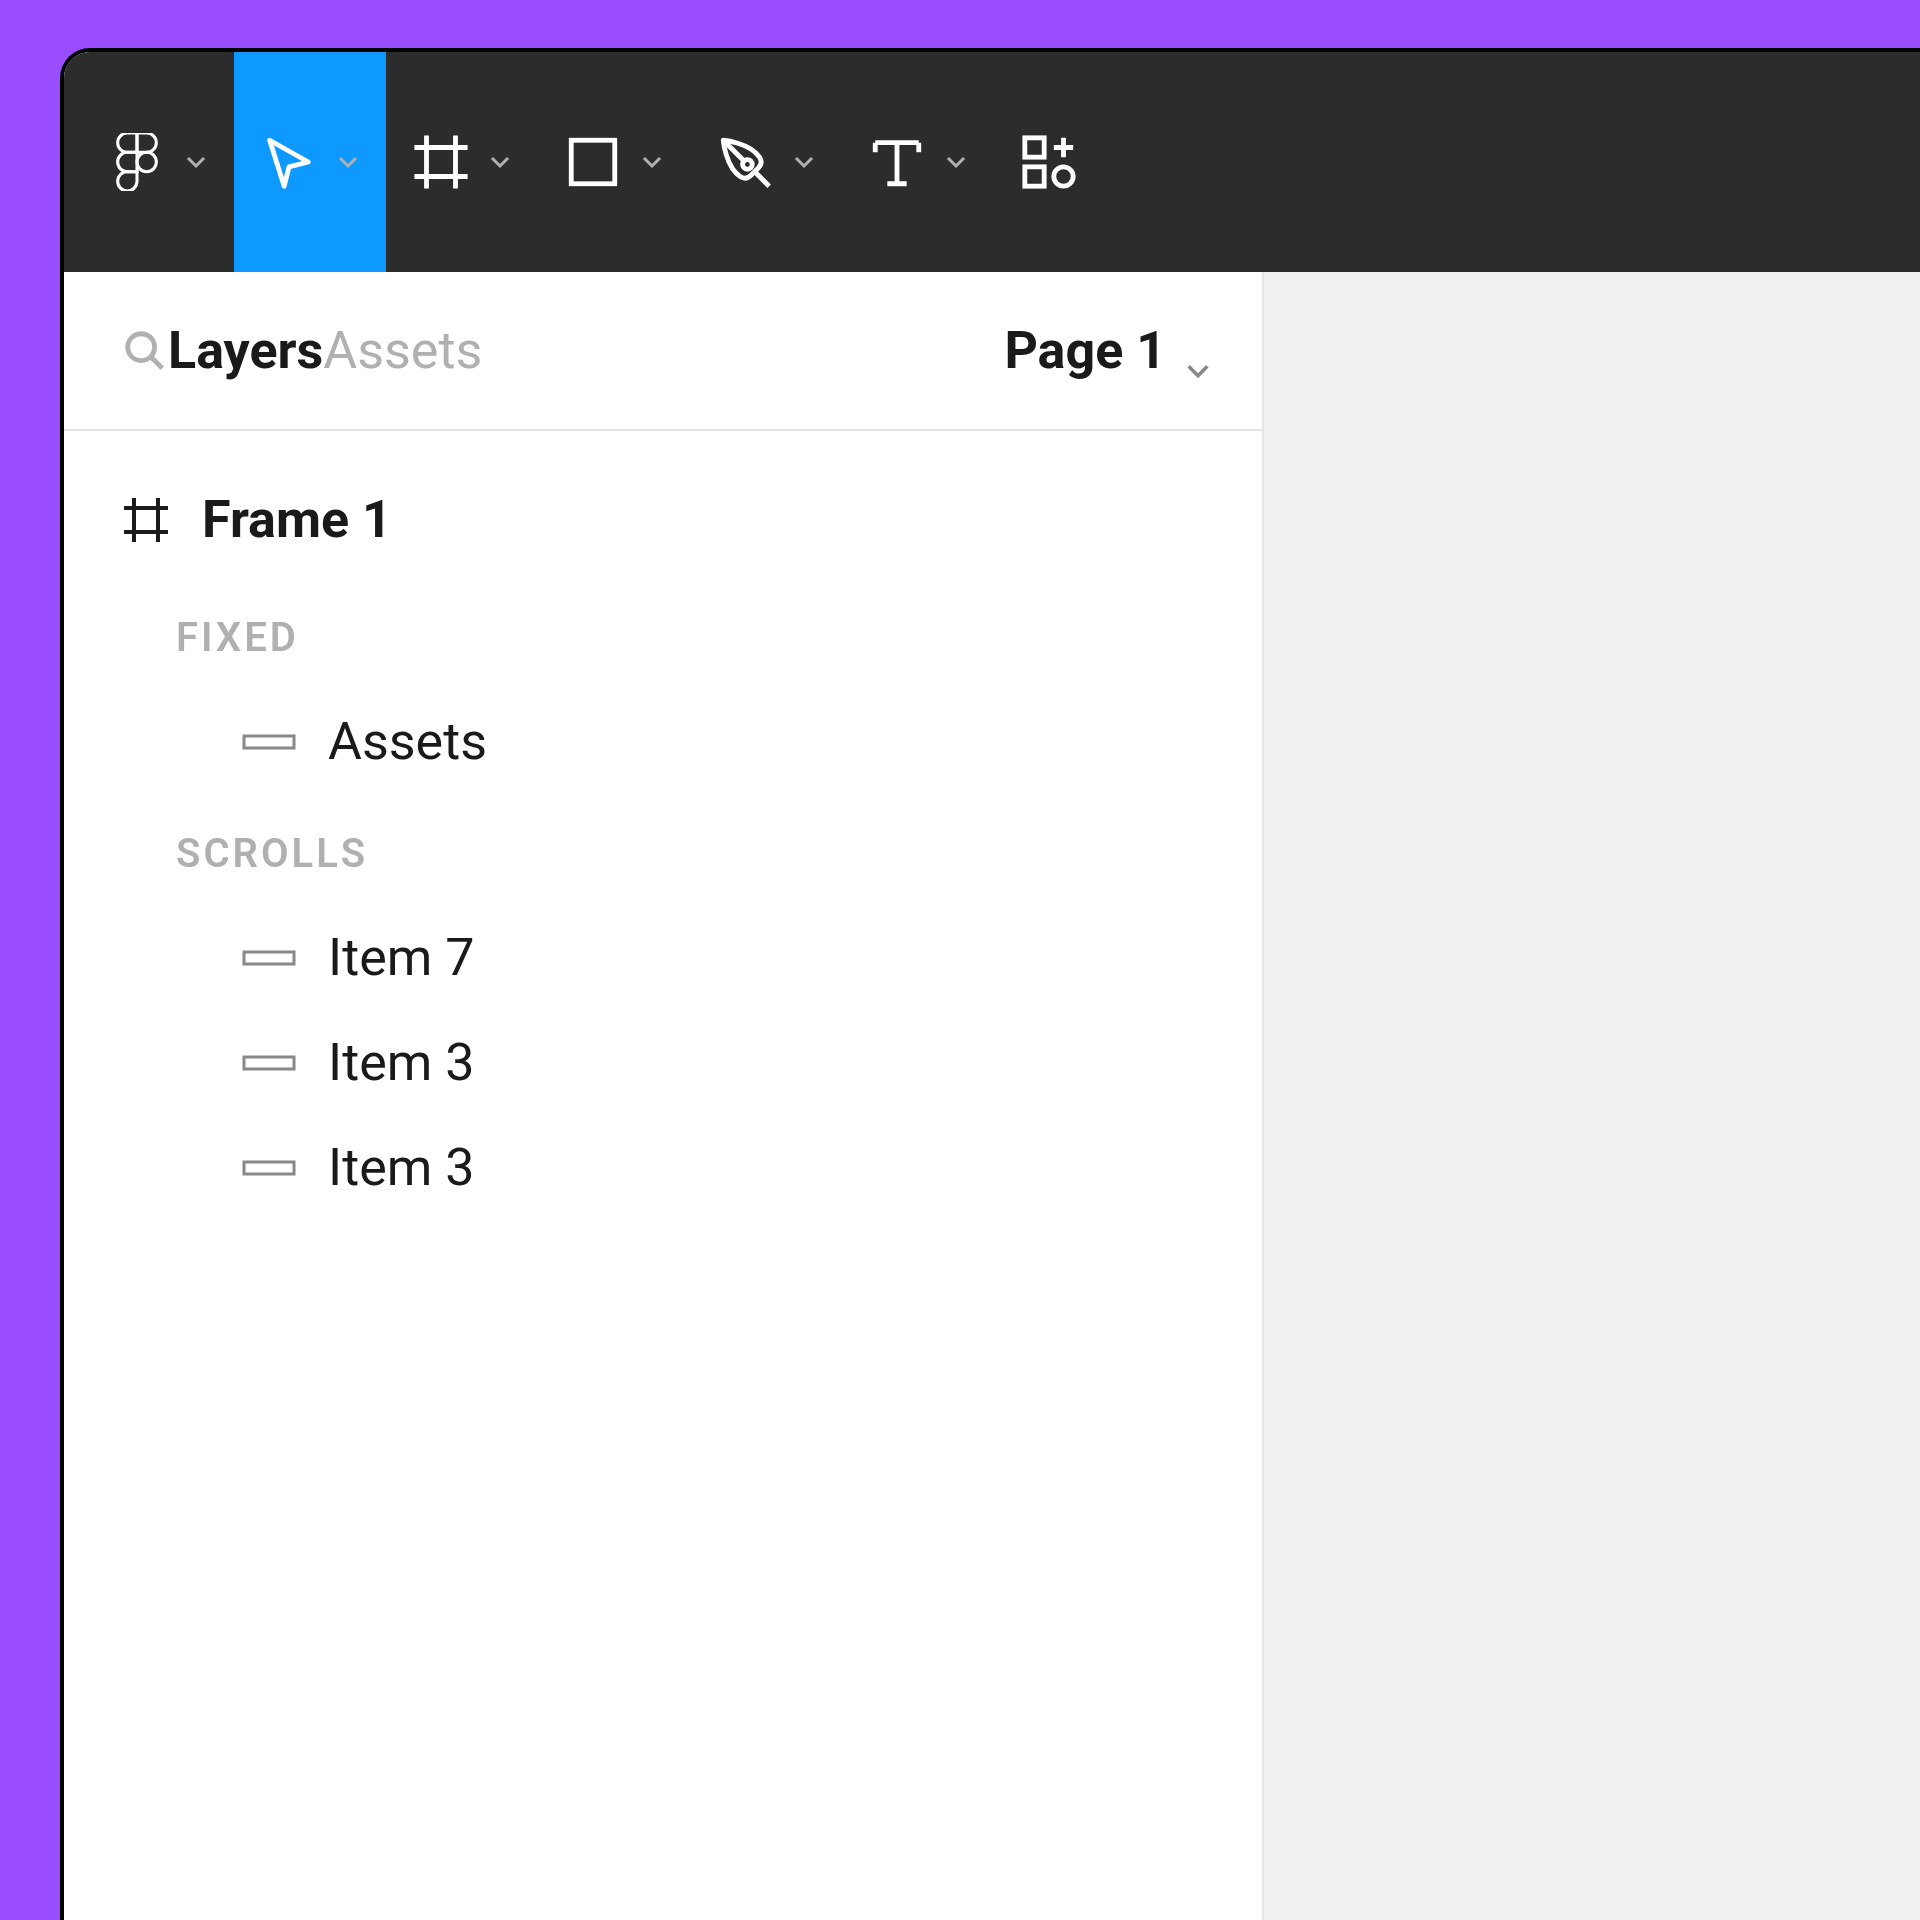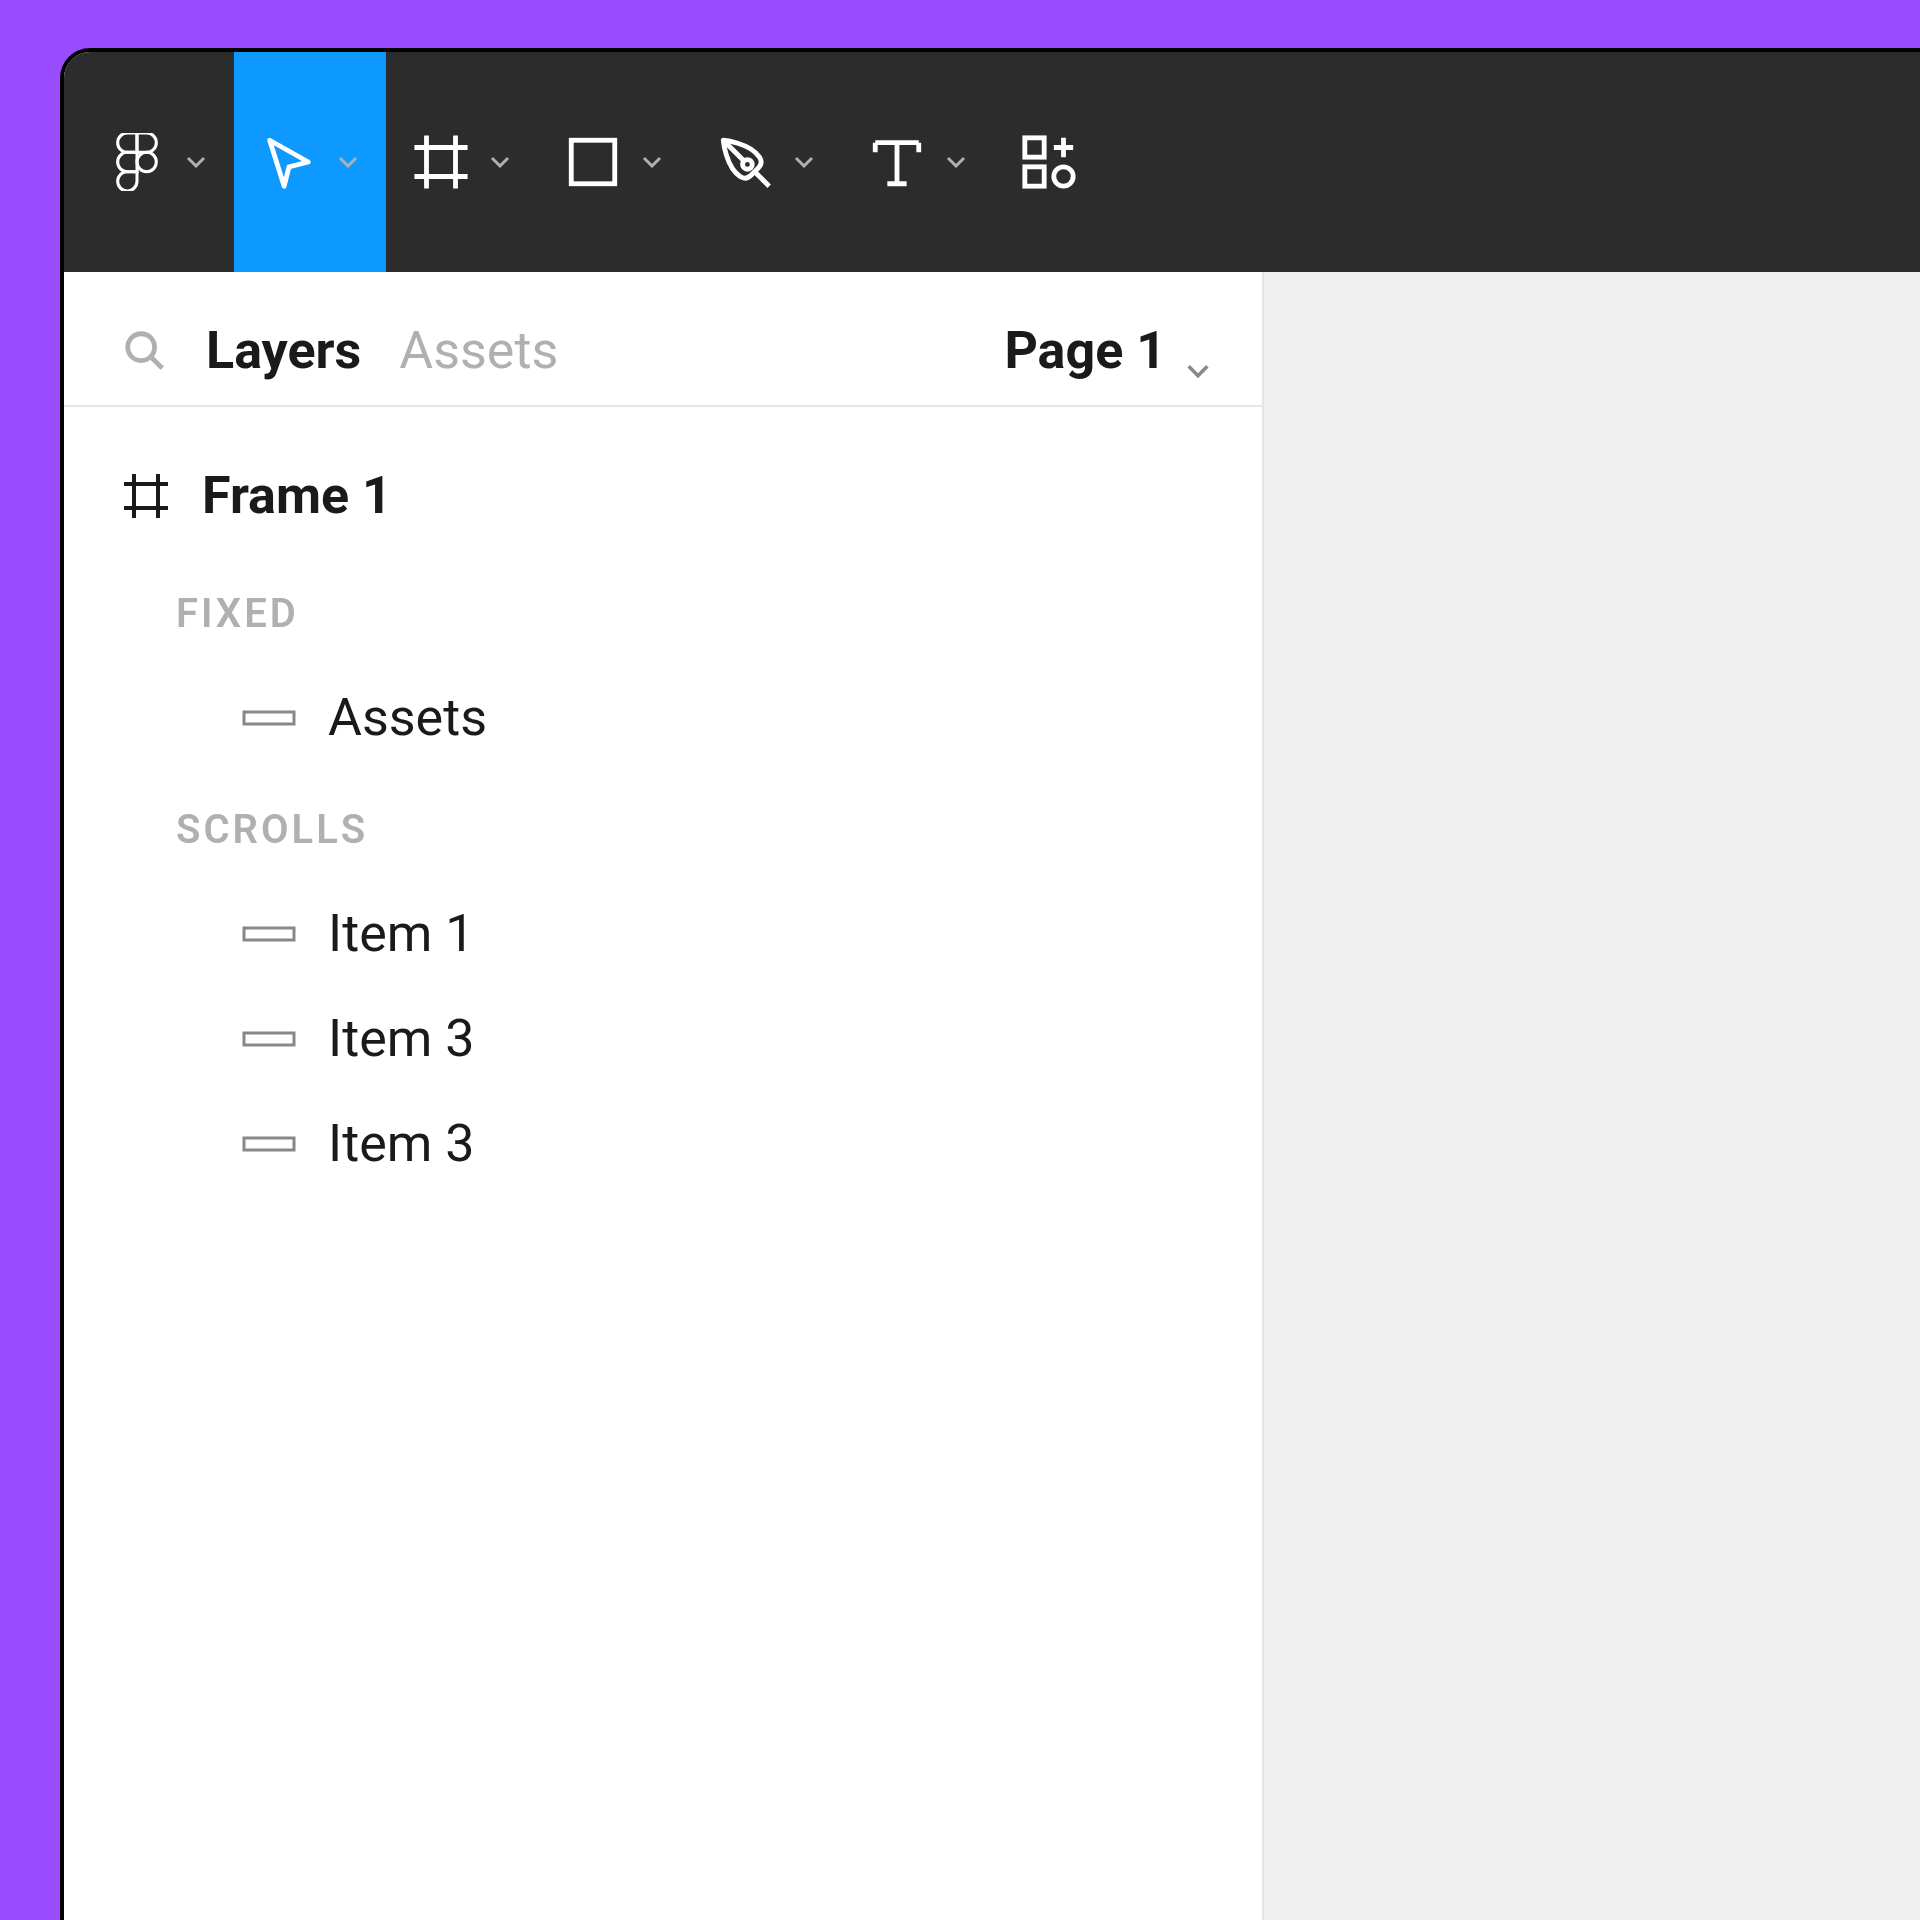--- a/index.html
+++ b/index.html
@@ -76,22 +76,21 @@
       display: flex;
       flex-direction: column;
     }
     .canvas-area {
       flex: 1;
       background: #f0f0f0;
     }
     .panel-header {
       display: flex;
       align-items: center;
-      padding: 48px 50px 24px 58px;
-      gap: 38px;
+      padding: 48px 50px 48px 58px;
       border-bottom: 2px solid #e5e5e5;
       text-align: right;
     }
     .search-icon {
       width: 46px;
       height: 46px;
     }
     .search-icon svg {
       width: 100%;
       height: 100%;
@@ -342,21 +341,21 @@
         </div>
 
         <div class="section-header">SCROLLS</div>
 
         <div class="layer-row indent-2">
           <div class="rect-icon">
             <svg viewBox="0 0 54 24" fill="none" stroke="#888" stroke-width="3">
                 <rect x="2" y="6" width="50" height="12"></rect>
               </svg>
           </div>
-          <div class="layer-label normal">Item 1</div>
+          <div class="layer-label normal">Item 7</div>
         </div>
 
 
         <div class="layer-row indent-2">
           <div class="rect-icon">
             <svg viewBox="0 0 54 24" fill="none" stroke="#888" stroke-width="3">
                 <rect x="2" y="6" width="50" height="12"></rect>
               </svg>
           </div>
           <div class="layer-label normal">Item 3</div>

